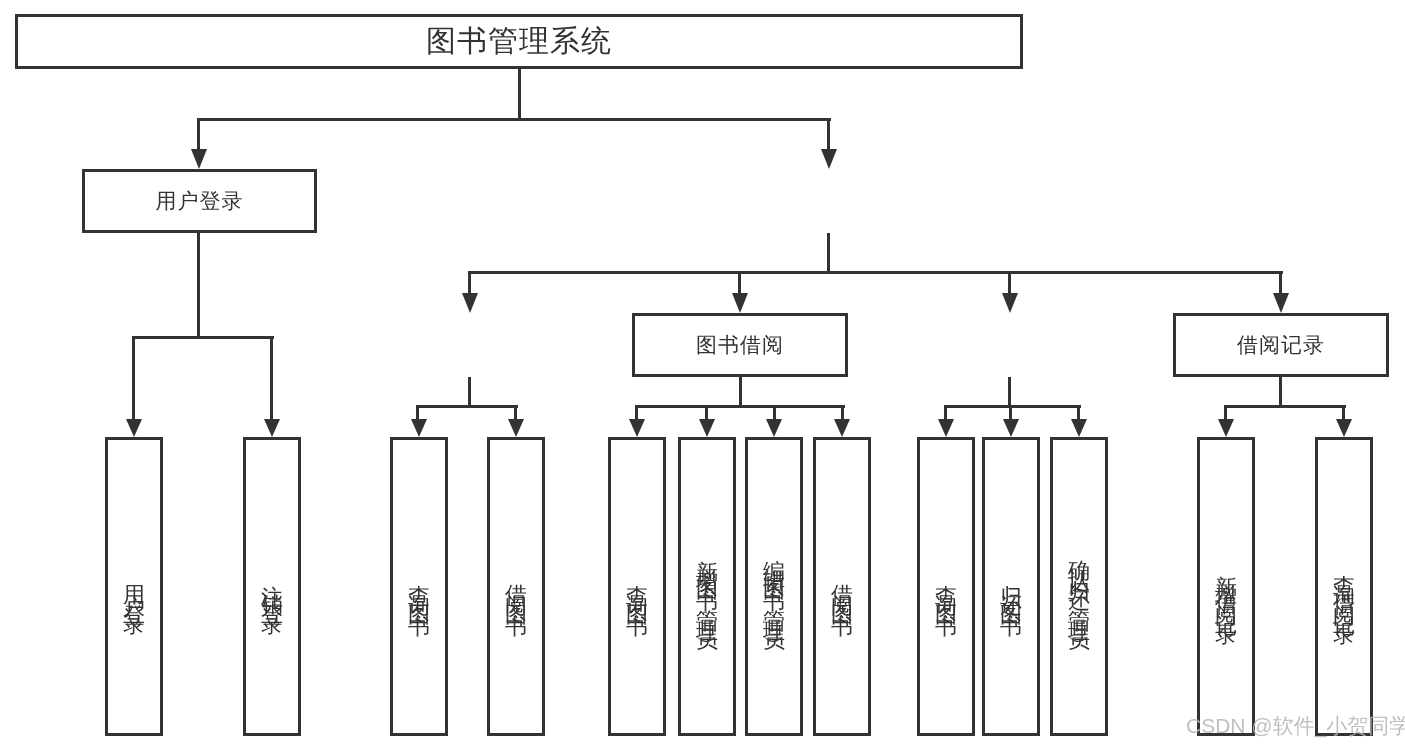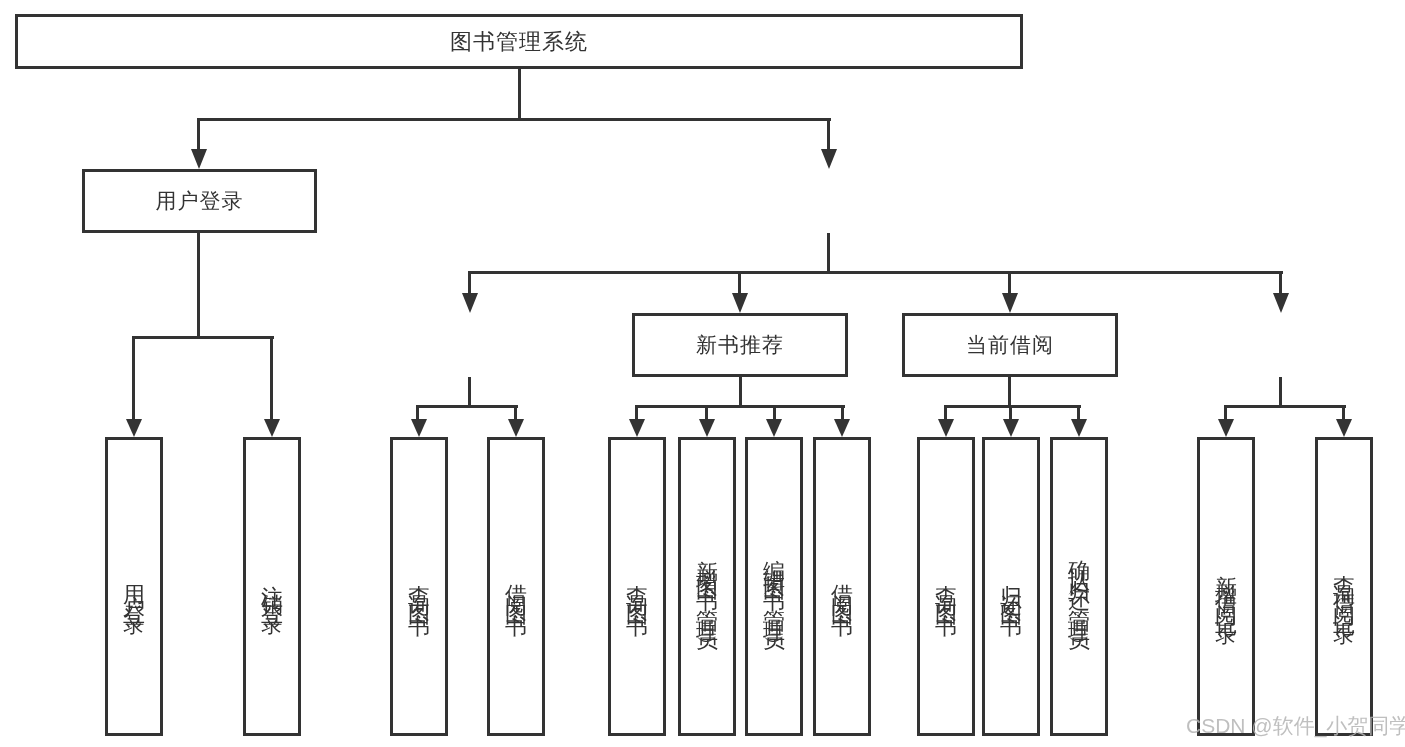--- a/index.html
+++ b/index.html
@@ -14,21 +14,21 @@
     position:relative;width:1405px;height:747px;background:var(--bg);
     overflow:hidden;
   }
   
   .box{
     position:absolute;box-sizing:border-box;border:3px solid var(--line);
     background:var(--bg);display:flex;align-items:center;justify-content:center;
   }
   .h-label{font-size:21px;letter-spacing:1px;white-space:nowrap;}
   .root-box{left:15px;top:14px;width:1008px;height:55px;}
-  .root-box .h-label{font-size:22px;}
+  .root-box .h-label{font-size:30px;}
   .lvl1{top:169px;width:235px;height:64px;}
   .lvl2{top:313px;width:216px;height:64px;}
   .leaf{top:437px;width:58px;height:299px;}
   .vtext{
     writing-mode:vertical-rl;text-orientation:mixed;
     font-size:22px;letter-spacing:10px;line-height:1;white-space:nowrap;
   }
   
   .ln{position:absolute;background:var(--line);}
   
@@ -51,24 +51,24 @@
 
   <div class="box root-box">
     <span class="h-label">图书管理系统</span>
   </div>
 
   <div class="box lvl1" style="left:82px">
     <span class="h-label">用户登录</span>
   </div>
 
   <div class="box lvl2" style="left:632px">
-    <span class="h-label">新书推荐</span>
+    <span class="h-label">图书借阅</span>
   </div>
-  <div class="box lvl2" style="left:902px">
-    <span class="h-label">当前借阅</span>
+  <div class="box lvl2" style="left:1173px">
+    <span class="h-label">借阅记录</span>
   </div>
 
   <div class="box leaf" style="left:105px">
     <span class="vtext">用户登录</span>
   </div>
   <div class="box leaf" style="left:243px">
     <span class="vtext">注销登录</span>
   </div>
 
   <div class="box leaf" style="left:390px">

